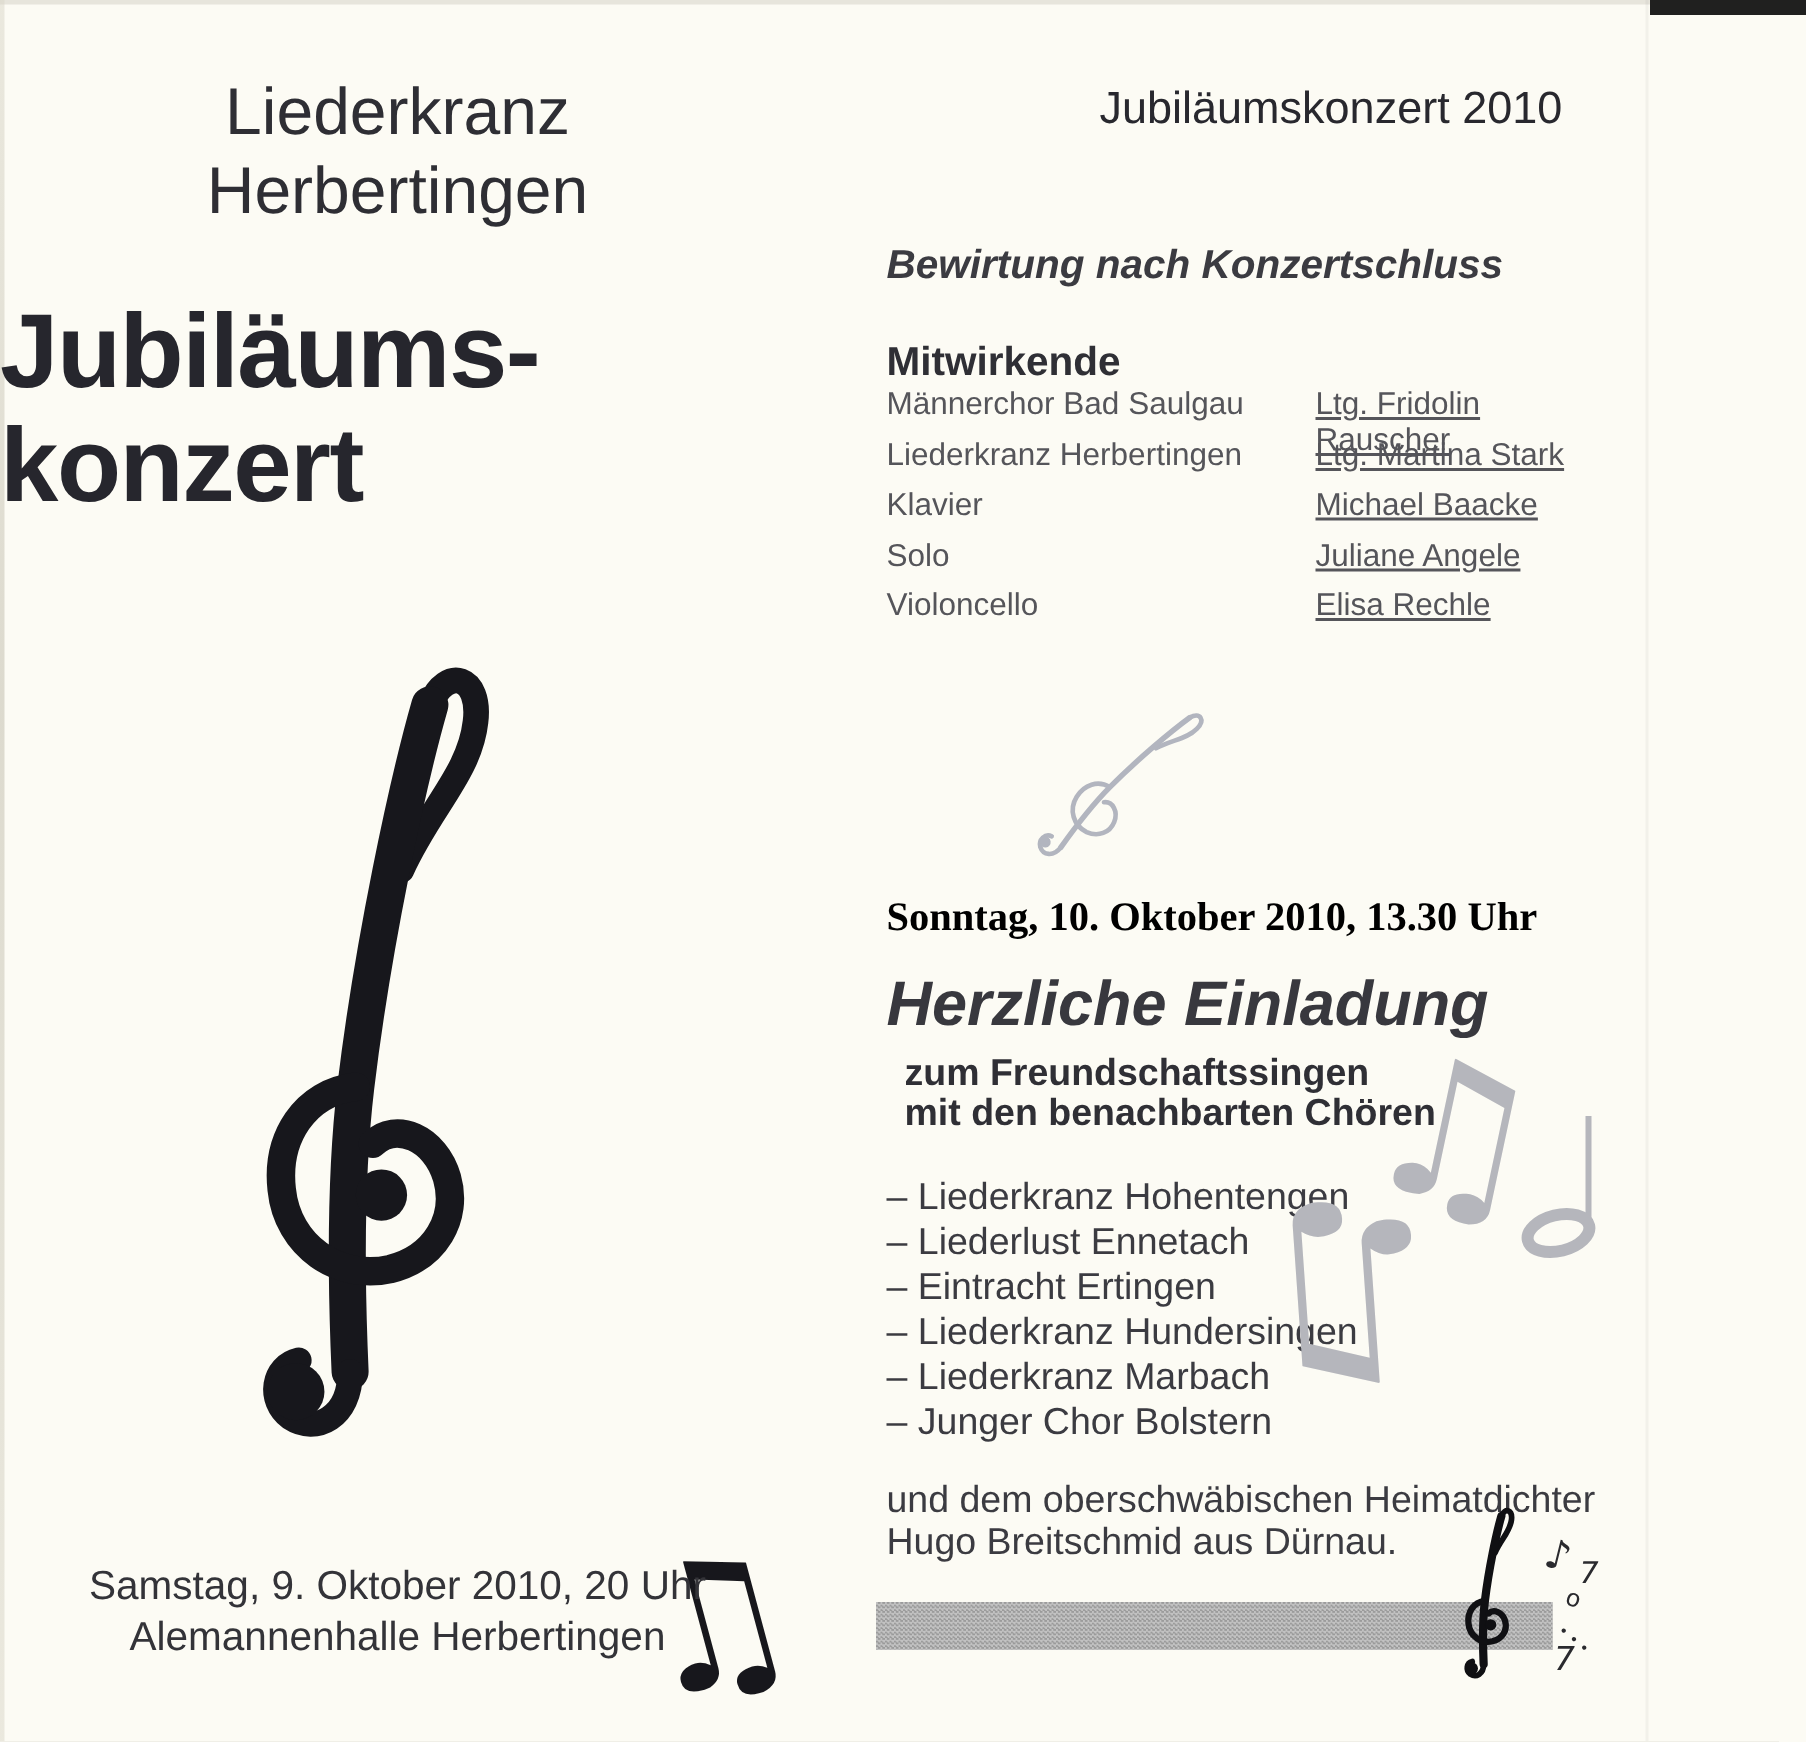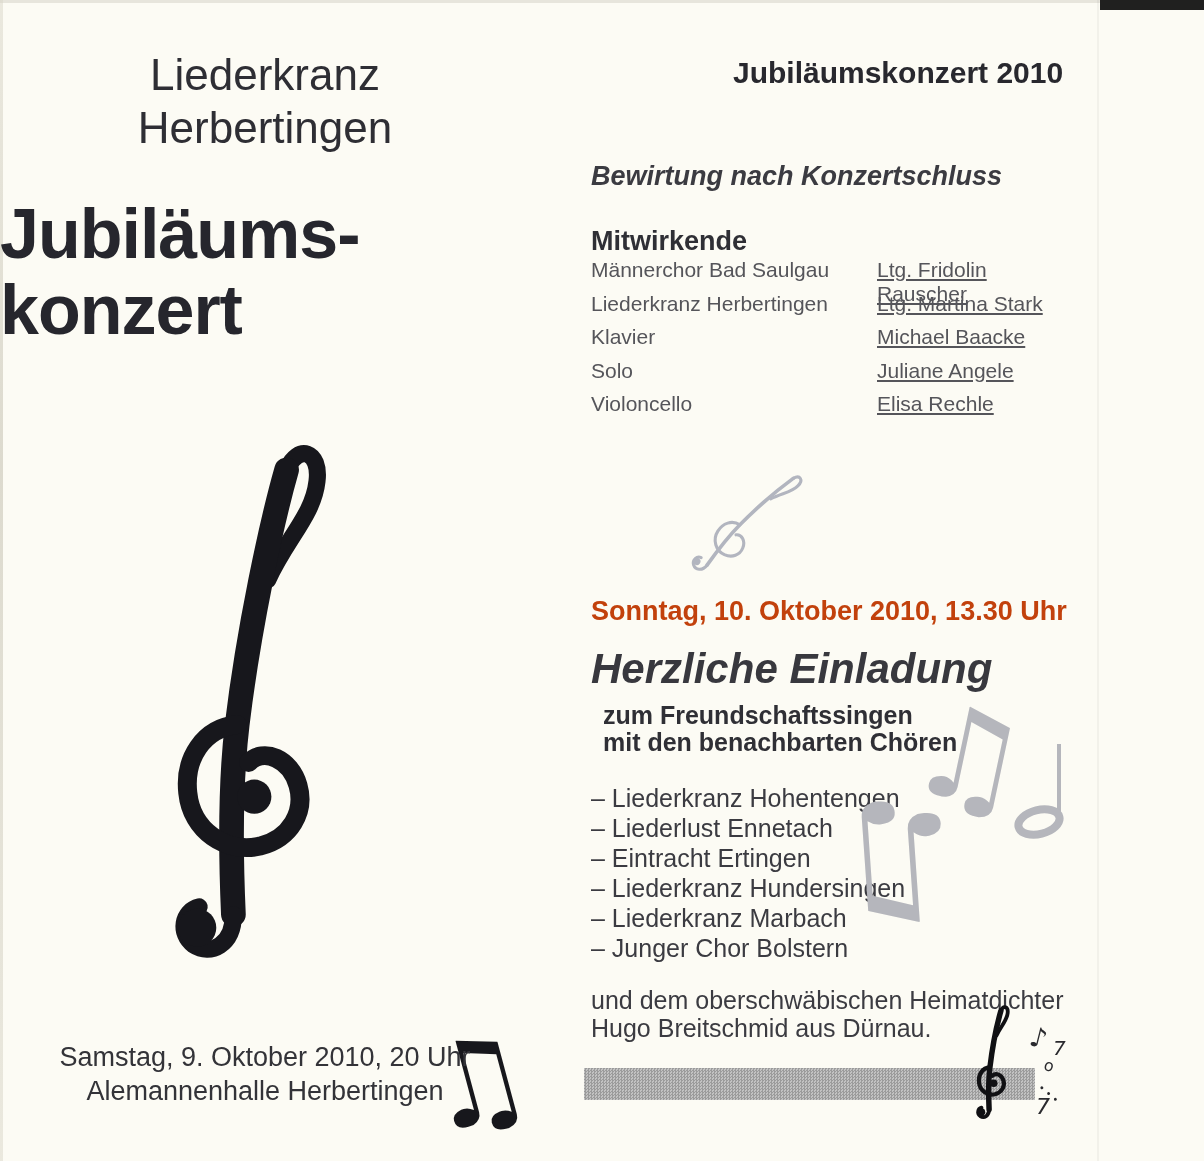--- a/index.html
+++ b/index.html
@@ -22,31 +22,31 @@
        font-size:70px;line-height:76px;font-weight:bold;color:#26262d;letter-spacing:-1px;}
   .event-left{position:absolute;left:0;top:1040px;width:530px;text-align:center;
        font-size:27px;line-height:34px;color:#333338;}
 
   .clef-art{position:absolute;left:165px;top:433px;width:300px;height:550px;}
   .clef-big{position:absolute;left:0;top:0;width:190px;height:545px;color:#17171c;}
   .note-glyph{position:absolute;font-family:"DejaVu Sans",sans-serif;color:#17171c;line-height:1;}
   .noteA{left:258px;top:590px;font-size:118px;transform:rotate(-15deg);}
 
   
-  .r-header{position:absolute;left:733px;top:56px;font-size:30px;font-weight:bold;color:#28282e;}
+  .r-header{position:absolute;left:733px;top:56px;font-size:30px;font-weight:normal;color:#28282e;}
   .r-notice{position:absolute;left:591px;top:161px;font-size:27px;font-weight:bold;font-style:italic;color:#3b3b41;}
   .r-mitwirkende{position:absolute;left:591px;top:226px;font-size:27px;font-weight:bold;color:#2f2f35;}
   .participants{position:absolute;left:591px;top:258px;width:480px;}
   .p-row{display:flex;height:33.5px;font-size:21px;color:#55555a;}
   .p-role{width:286px;}
   .p-person{flex:1;text-decoration:underline;}
 
   .clef-gray{position:absolute;left:688px;top:452px;width:120px;height:145px;color:#b2b5bf;
              transform:rotate(38deg);}
-  .r-date{position:absolute;left:591px;top:596px;font-size:27px;font-weight:bold;color:#c2410c;}
+  .r-date{position:absolute;left:591px;top:596px;font-size:27px;font-weight:bold;color:#000000;font-family:Liberation Serif, serif;}
   .r-invite{position:absolute;left:591px;top:645px;font-size:42px;font-weight:bold;font-style:italic;color:#38383e;}
   .r-invite-sub{position:absolute;left:591px;top:702px;font-size:25px;font-weight:bold;line-height:27px;color:#2f2f35;margin-left:12px;}
   .choirs{position:absolute;left:591px;top:783px;font-size:25px;line-height:30px;color:#3b3b41;}
   .closing{position:absolute;left:591px;top:986px;font-size:25px;line-height:28px;color:#3b3b41;}
 
   .gray-notes .note-glyph{color:#b5b6bc;}
   .gnoteA{left:912px;top:693px;font-size:128px;transform:rotate(12deg);}
   .gnoteB{left:838px;top:792px;font-size:148px;transform:rotate(176deg);}
   .half-note{position:absolute;left:1012px;top:742px;width:55px;height:100px;color:#b5b6bc;}
 

